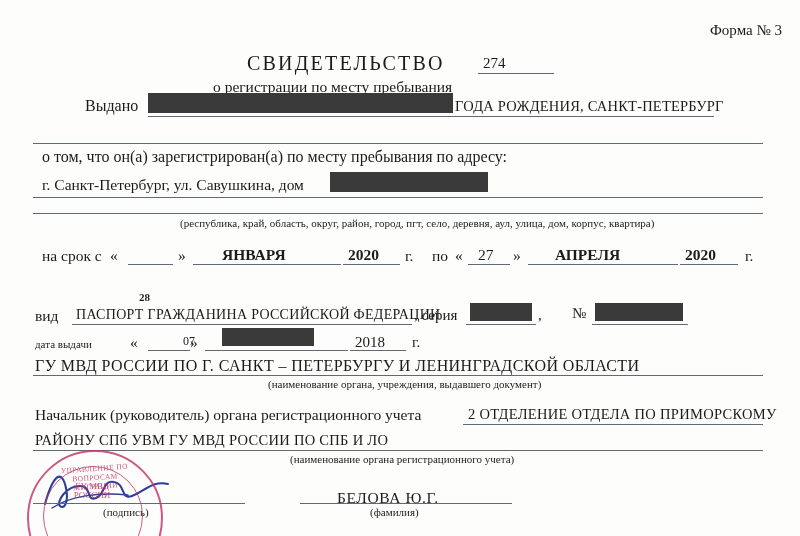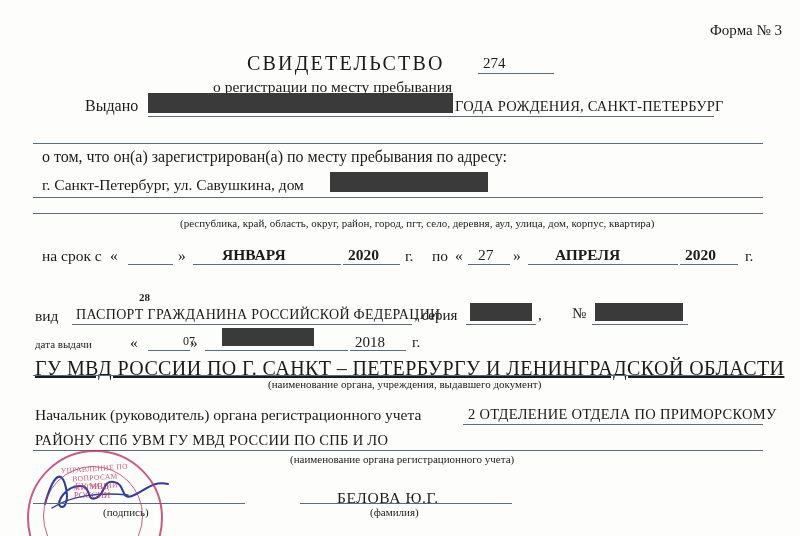--- a/index.html
+++ b/index.html
@@ -99,21 +99,21 @@
   .passport { left: 76px; top: 307px; font-size: 14px; letter-spacing: 0.3px; }
   .seriya { left: 414px; top: 307px; font-size: 15px; }
   .comma { left: 538px; top: 307px; font-size: 15px; }
   .nomer { left: 572px; top: 305px; font-size: 15px; }
   .data-vyd { left: 35px; top: 338px; font-size: 11px; }
   .q5 { left: 130px; top: 334px; font-size: 15.5px; }
   .day3 { left: 155px; top: 334px; font-size: 12px; margin-left: 28px; }
   .q6 { left: 190px; top: 334px; font-size: 15.5px; }
   .year3 { left: 355px; top: 334px; font-size: 15px; }
   .g3 { left: 412px; top: 334px; font-size: 15px; }
-  .organ { left: 35px; top: 357px; font-size: 20px; letter-spacing: 0.4px; text-decoration: underline; }
+  .organ { left: 35px; top: 357px; font-size: 16px; letter-spacing: 0.4px; }
   .cap-organ { left: 268px; top: 378px; }
   .nachalnik { left: 35px; top: 406px; font-size: 15.5px; }
   .org-reg1 { left: 468px; top: 406px; font-size: 14.5px; letter-spacing: 0.3px; }
   .org-reg2 { left: 35px; top: 432px; font-size: 14.5px; letter-spacing: 0.3px; }
   .cap-organ2 { left: 290px; top: 453px; }
   .cap-podpis { left: 103px; top: 506px; }
   .famname { left: 337px; top: 489px; font-size: 15.5px; letter-spacing: 0.6px; }
   .cap-fam { left: 370px; top: 506px; }
 
   

